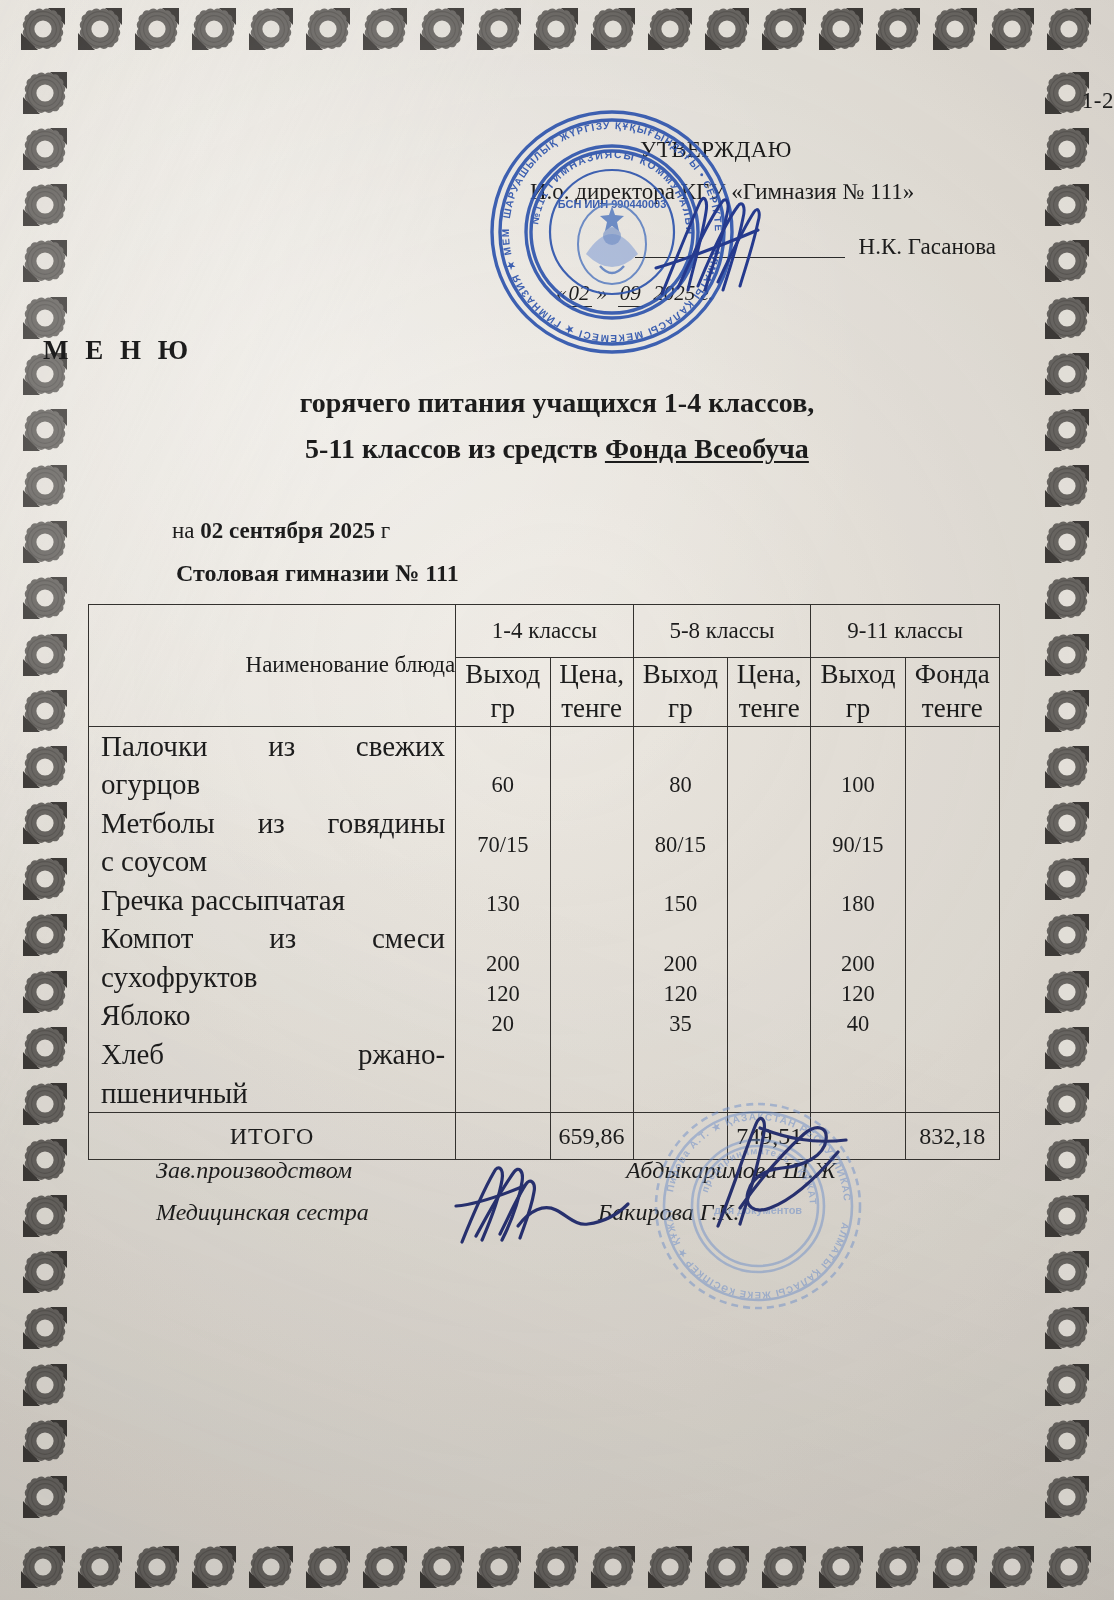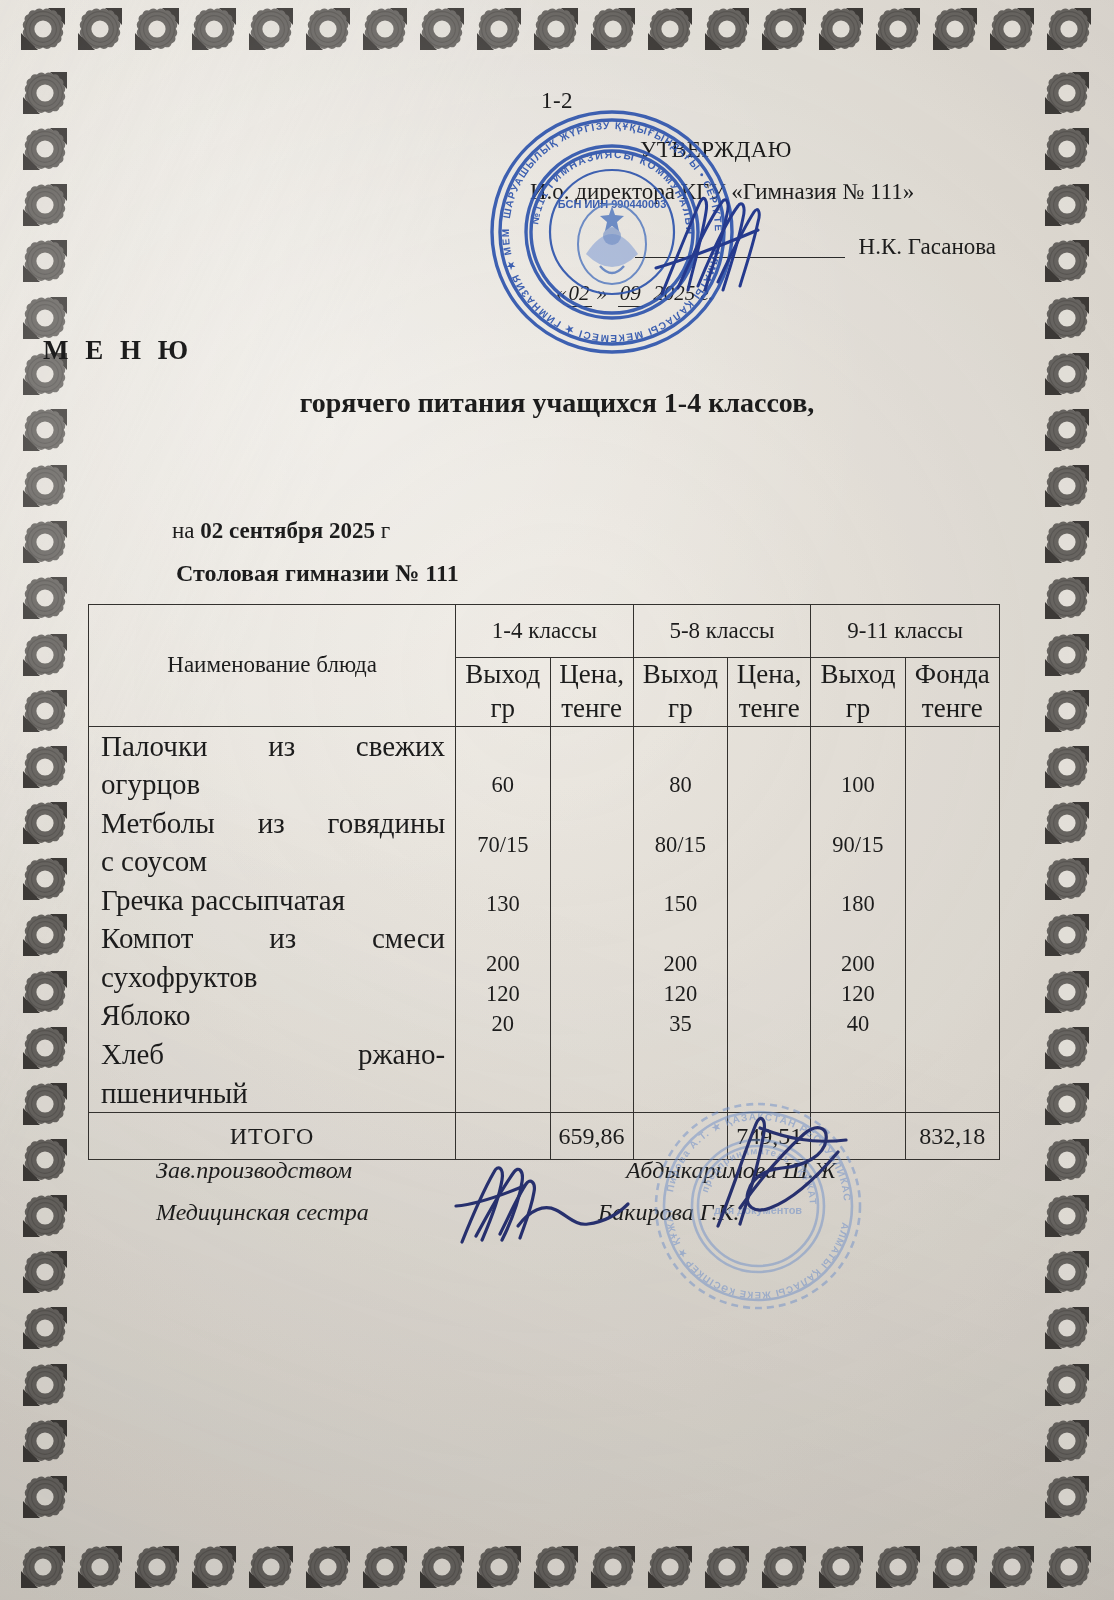--- a/index.html
+++ b/index.html
@@ -59,21 +59,21 @@
     border-bottom: 17px solid #3e3b38;
     border-right: 17px solid transparent;
   }
   .motif > svg { position: absolute; top: 0; left: 0; }
 
   
   #content { position: absolute; inset: 0; }
 
   #page-number {
     position: absolute; top: 88px; left: 0; width: 1114px;
-    text-align: center; font-size: 23px; letter-spacing: .5px;
+    text-align: right; font-size: 23px; letter-spacing: .5px;
   }
 
   #approval-block {
     position: absolute; top: 132px; left: 530px; width: 470px;
     font-size: 23px; line-height: 1.55;
   }
   #approve-word { display: block; padding-left: 110px; letter-spacing: .4px; }
   #approve-role { display: block; margin-top: 6px; white-space: nowrap; }
   #approve-name-row {
     display: block; margin-top: 20px; text-align: right; padding-right: 4px;
@@ -120,21 +120,21 @@
   #menu-table td, #menu-table th {
     border: 1.7px solid #33312e;
     padding: 0;
     vertical-align: middle;
     font-weight: normal;
   }
   .th-group {
     text-align: center; font-weight: bold; font-size: 23px; height: 52px;
   }
   .th-dish {
-    text-align: center; font-weight: bold; font-size: 23px;
+    text-align: right; font-weight: bold; font-size: 23px;
     padding: 0 0 0 12px; height: 108px;
   }
   .th-sub {
     text-align: center; font-weight: bold; font-size: 27px;
     padding: 4px 0 6px 10px; line-height: 1.25; height: 56px;
     vertical-align: top;
   }
   .th-sub span { display: block; }
 
   .body-cell { vertical-align: top; padding: 4px 0 8px 0; }
@@ -1639,20 +1639,21 @@
       </span>
       <span id="approve-date-row">
         <span>«</span><span class="date-underline">02</span>
         <span>»</span>&nbsp;&nbsp;<span class="date-underline">09</span>&nbsp;&nbsp;<span>2025</span>
         <span>г.</span>
       </span>
     </div>
 
     <div id="menu-title">М Е Н Ю</div>
     <div id="menu-sub1">горячего питания учащихся 1-4 классов,</div>
+    <div id="menu-sub2"><span>5-11 классов из средств </span><span id="fund-underline">Фонда Всеобуча</span></div>
 
     <div id="date-line"><span>на </span><span class="d-em">02 сентября 2025</span><span> г</span></div>
 
     <div id="canteen-line">Столовая гимназии № 111</div>
 
     <table id="menu-table">
       <thead>
         <tr>
           <th rowspan="2" class="th-dish">Наименование блюда</th>
           <th colspan="2" class="th-group">1-4 классы</th>

